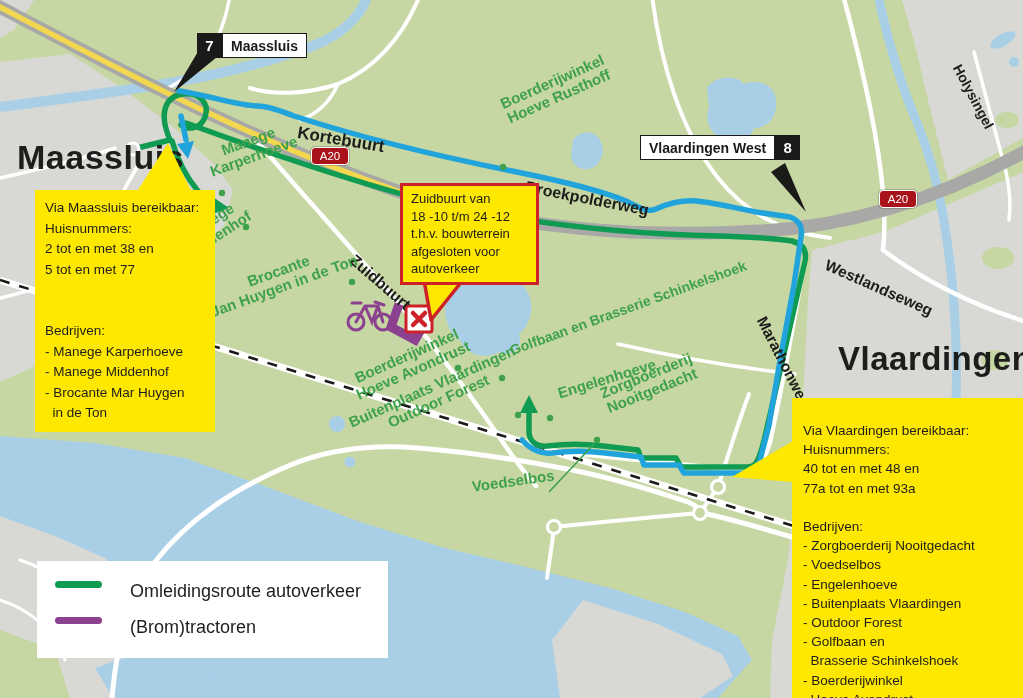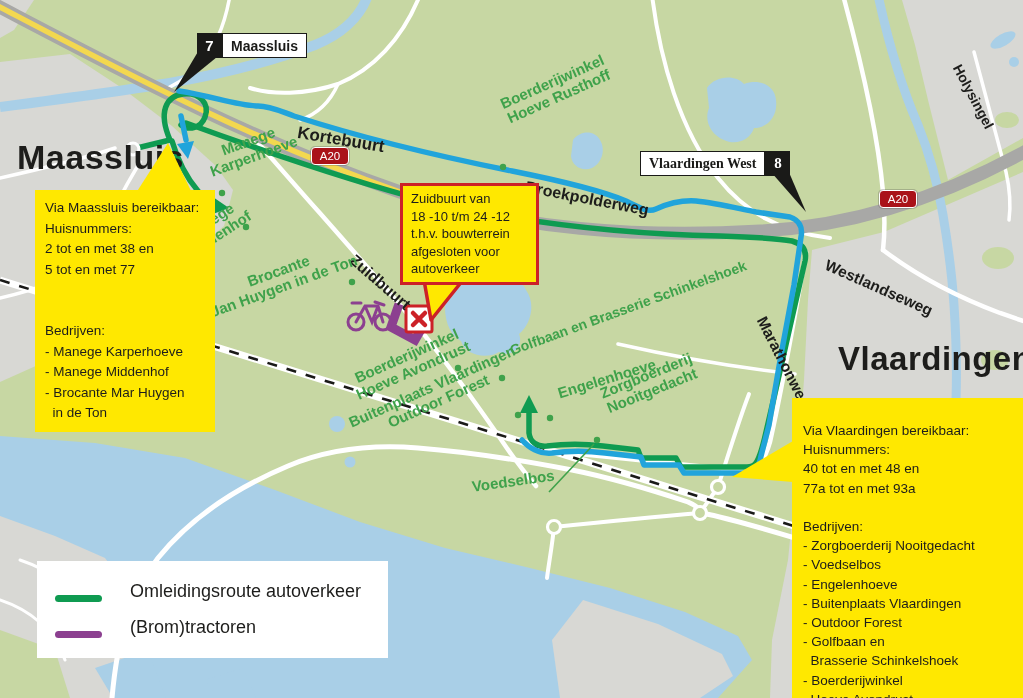--- a/index.html
+++ b/index.html
@@ -34,21 +34,21 @@
     color:var(--text_dark);white-space:pre-wrap;box-sizing:border-box;}
   .callout.left-box{left:35px;top:190px;width:180px;height:242px;padding:8px 10px;
     font-size:13.5px;line-height:20.5px;}
   .callout.right-box{left:792px;top:398px;width:231px;height:300px;padding:23px 11px;
     font-size:13.5px;line-height:19.2px;}
   .callout.closure-box{left:400px;top:183px;width:139px;height:102px;
     border:3.5px solid var(--alert_red);padding:4px 8px;font-size:13px;line-height:17.6px;}
   .legend{position:absolute;z-index:10;left:37px;top:561px;width:351px;height:97px;
     background:#fff;display:flex;flex-direction:column;justify-content:space-evenly;
     padding:4px 0 4px 18px;box-sizing:border-box;}
-  .legend-row{display:flex;align-items:flex-end;}
+  .legend-row{display:flex;align-items:flex-start;}
   .swatch{width:47px;height:7px;border-radius:3.5px;margin-right:28px;flex:0 0 auto;}
   .legend-label{font-size:18px;color:var(--text_dark);}
 </style>
 </head>
 <body>
 
 <div class="stage">
 
   <svg class="layer" width="1023" height="698" viewBox="0 0 1023 698">
     <rect x="0" y="0" width="1023" height="698" fill="var(--map_green)"></rect>
@@ -206,21 +206,21 @@
   <div class="lbl poi" style="left:508px;top:344px;font-size:14px;transform:rotate(-20deg);">Golfbaan en Brasserie Schinkelshoek</div>
   <div class="lbl poi" style="left:556px;top:386px;transform:rotate(-17deg);">Engelenhoeve</div>
   <div class="lbl poi" style="left:592px;top:389px;width:110px;transform:rotate(-22deg);">Zorgboerderij
 Nooitgedacht</div>
   <div class="lbl poi" style="left:471px;top:479px;transform:rotate(-8deg);">Voedselbos</div>
 
   <div class="exit" style="left:197px;top:33px;">
     <div class="num">7</div>
     <div class="name">Maassluis</div>
   </div>
-  <div class="exit" style="left:640px;top:151px;font-family:Liberation Serif, serif;">
+  <div class="exit" style="left:640px;top:135px;">
     <div class="name">Vlaardingen West</div>
     <div class="num">8</div>
   </div>
 
   <div class="callout left-box">Via Maassluis bereikbaar:
 Huisnummers:
 2 tot en met 38 en
 5 tot en met 77
 
 

